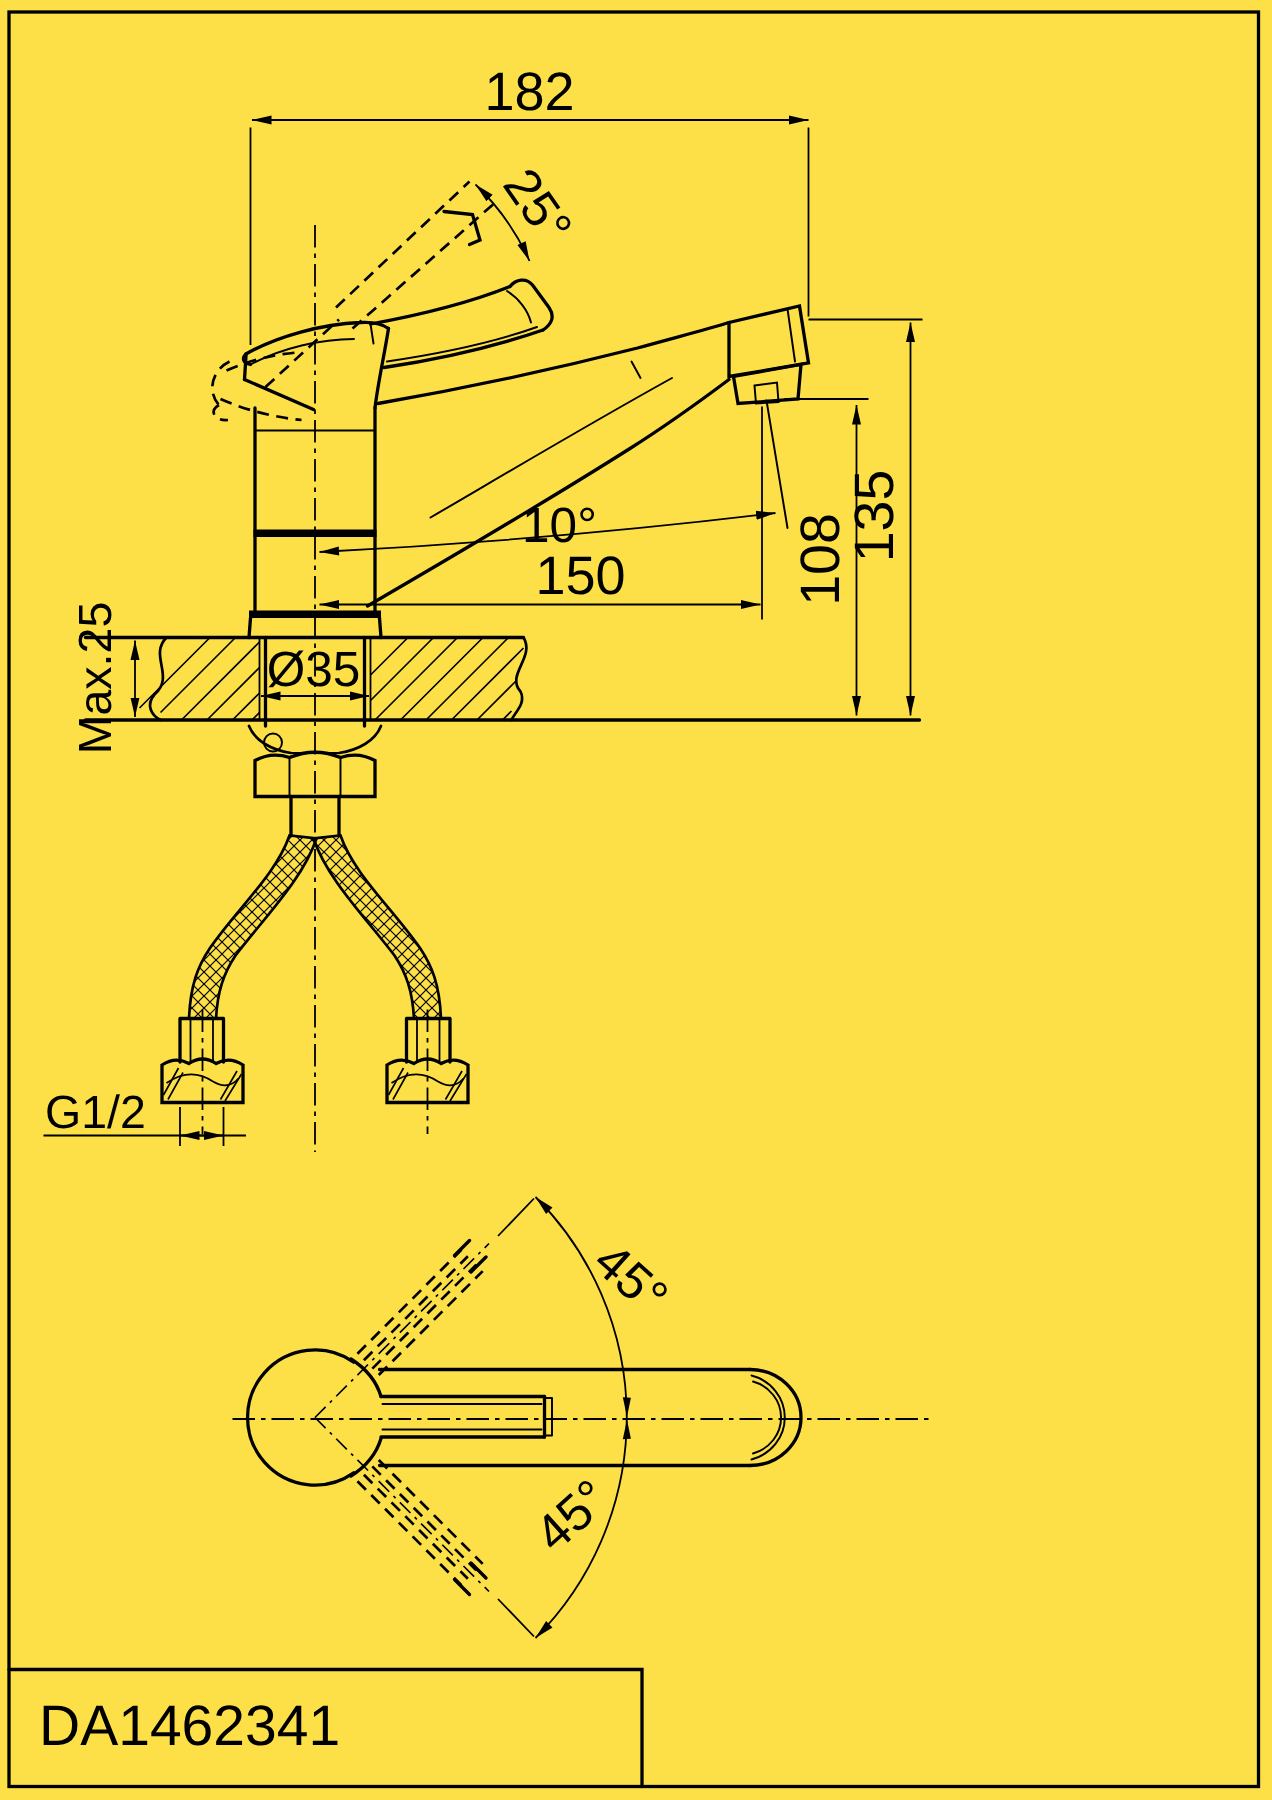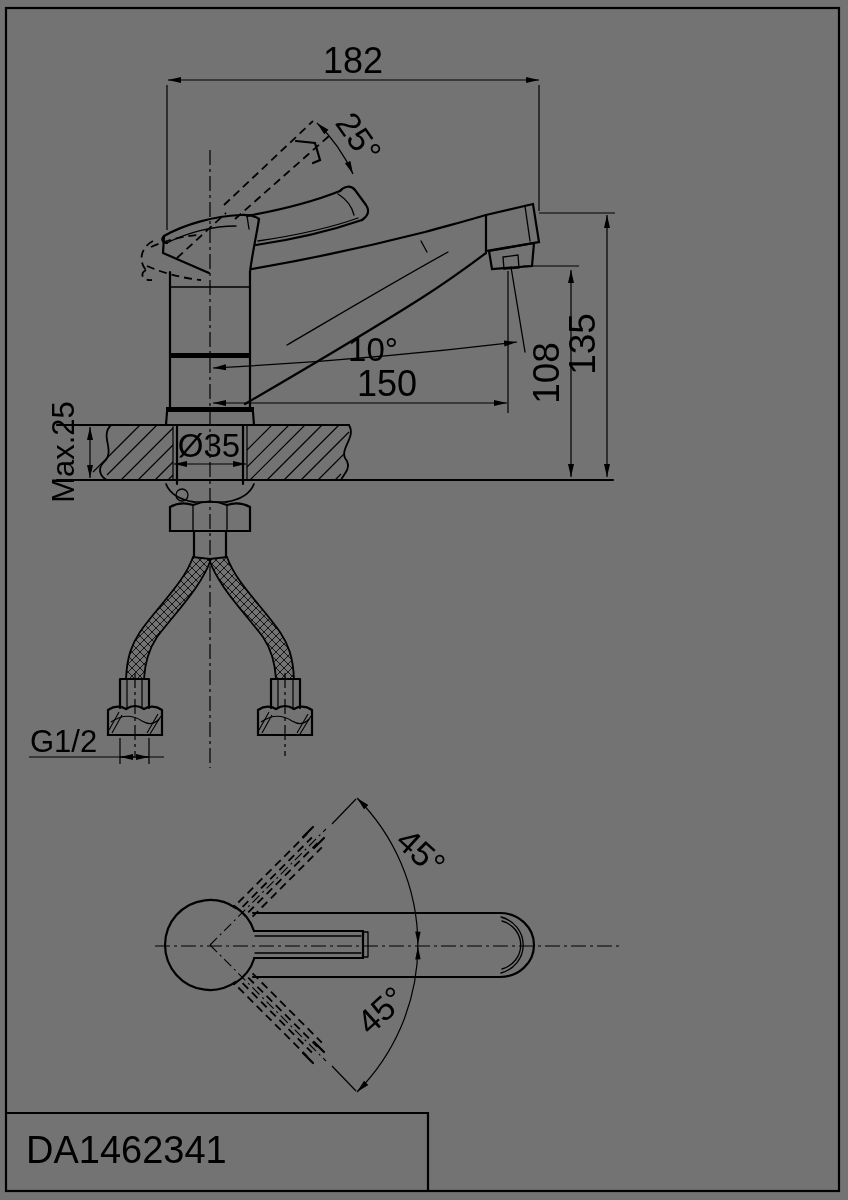--- a/index.html
+++ b/index.html
@@ -1,16 +1,16 @@
 <!DOCTYPE html>
 <html><head>
 <meta charset="utf-8">
 <style>
   html,body{margin:0;padding:0;background:#ffffff;}
-  .sheet{width:848px;height:1200px;background:#737373;position:relative;overflow:hidden;}
+  .sheet{width:848px;height:1200px;background:#fde047;position:relative;overflow:hidden;}
   svg{display:block;}
   text{font-family:"Liberation Sans","DejaVu Sans",sans-serif;fill:#000;}
   .t36{font-size:36px;} .t34{font-size:34px;} .t33{font-size:33px;}
   .t37{font-size:37px;} .t31{font-size:31px;} .t38{font-size:38px;}
   .obj{stroke:#000;stroke-width:2.2;fill:none;stroke-linecap:round;}
   .obj2{stroke:#000;stroke-width:1.8;fill:none;stroke-linecap:round;}
   .inner{stroke:#000;stroke-width:1.3;fill:none;stroke-linecap:round;}
   .thin{stroke:#000;stroke-width:1.2;fill:none;}
   .hatch{stroke:#000;stroke-width:1.1;fill:none;}
   .dash{stroke:#000;stroke-width:1.8;fill:none;stroke-dasharray:8 5;stroke-linecap:butt;}

